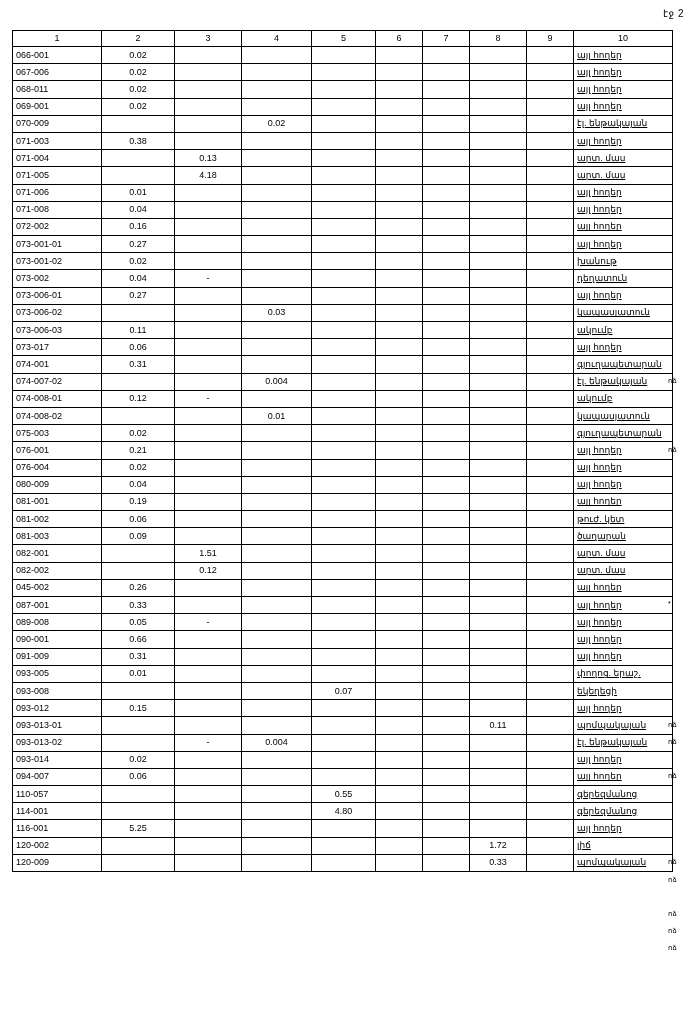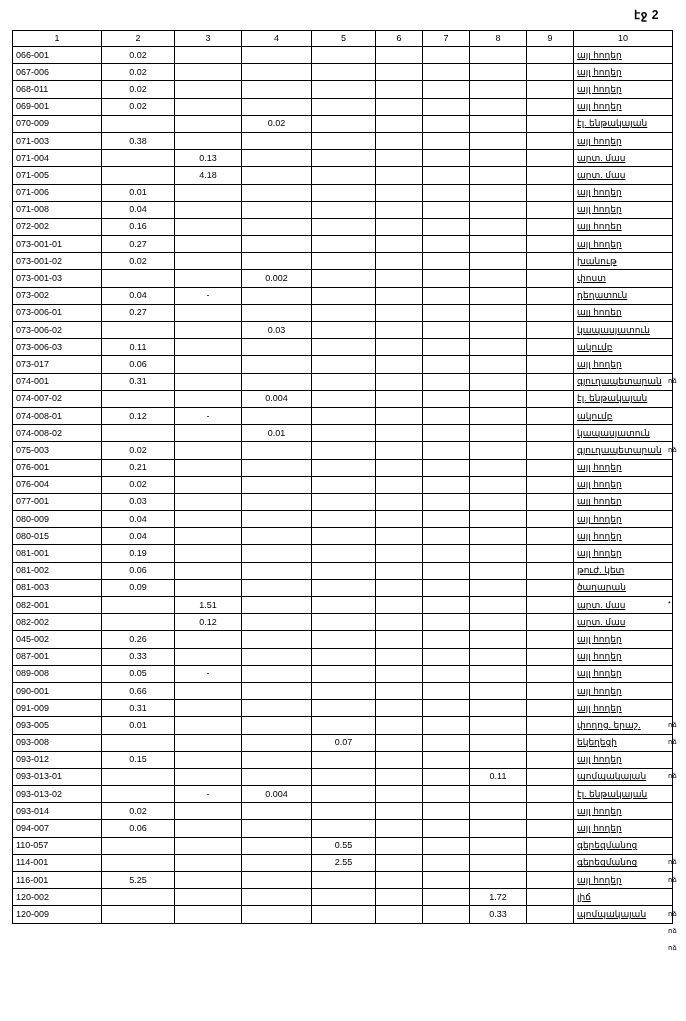--- a/index.html
+++ b/index.html
@@ -18,23 +18,23 @@
   .page {
     position: relative;
     width: 686px;
     height: 1021px;
     box-sizing: border-box;
     padding: 0;
   }
   .page-header {
     position: absolute;
     top: 8px;
-    right: 27px;
-    font-size: 12px;
-    font-weight: bold;
+    right: 2px;
+    font-size: 10px;
+    font-weight: normal;
     letter-spacing: 0.5px;
   }
   table.doc-table {
     position: absolute;
     top: 30px;
     left: 12px;
     width: 660px;
     border-collapse: collapse;
     table-layout: fixed;
     font-size: 9px;
@@ -270,32 +270,20 @@
           <td class="num"></td>
           <td class="num"></td>
           <td class="num"></td>
           <td class="num"></td>
           <td class="num"></td>
           <td class="num"></td>
           <td class="num"></td>
           <td class="note">խանութ</td>
         </tr>
         <tr>
-          <td class="code">073-001-03</td>
-          <td class="num"></td>
-          <td class="num"></td>
-          <td class="num">0.002</td>
-          <td class="num"></td>
-          <td class="num"></td>
-          <td class="num"></td>
-          <td class="num"></td>
-          <td class="num"></td>
-          <td class="note">փոստ</td>
-        </tr>
-        <tr>
           <td class="code">073-002</td>
           <td class="num">0.04</td>
           <td class="num">-</td>
           <td class="num"></td>
           <td class="num"></td>
           <td class="num"></td>
           <td class="num"></td>
           <td class="num"></td>
           <td class="num"></td>
           <td class="note">դեղատուն</td>
@@ -426,45 +414,21 @@
           <td class="num"></td>
           <td class="num"></td>
           <td class="num"></td>
           <td class="num"></td>
           <td class="num"></td>
           <td class="num"></td>
           <td class="num"></td>
           <td class="note">այլ հողեր</td>
         </tr>
         <tr>
-          <td class="code">077-001</td>
-          <td class="num">0.03</td>
-          <td class="num"></td>
-          <td class="num"></td>
-          <td class="num"></td>
-          <td class="num"></td>
-          <td class="num"></td>
-          <td class="num"></td>
-          <td class="num"></td>
-          <td class="note">այլ հողեր</td>
-        </tr>
-        <tr>
           <td class="code">080-009</td>
-          <td class="num">0.04</td>
-          <td class="num"></td>
-          <td class="num"></td>
-          <td class="num"></td>
-          <td class="num"></td>
-          <td class="num"></td>
-          <td class="num"></td>
-          <td class="num"></td>
-          <td class="note">այլ հողեր</td>
-        </tr>
-        <tr>
-          <td class="code">080-015</td>
           <td class="num">0.04</td>
           <td class="num"></td>
           <td class="num"></td>
           <td class="num"></td>
           <td class="num"></td>
           <td class="num"></td>
           <td class="num"></td>
           <td class="num"></td>
           <td class="note">այլ հողեր</td>
         </tr>
@@ -682,21 +646,21 @@
           <td class="num"></td>
           <td class="num"></td>
           <td class="num"></td>
           <td class="note">գերեզմանոց</td>
         </tr>
         <tr>
           <td class="code">114-001</td>
           <td class="num"></td>
           <td class="num"></td>
           <td class="num"></td>
-          <td class="num">2.55</td>
+          <td class="num">4.80</td>
           <td class="num"></td>
           <td class="num"></td>
           <td class="num"></td>
           <td class="num"></td>
           <td class="note">գերեզմանոց</td>
         </tr>
         <tr>
           <td class="code">116-001</td>
           <td class="num">5.25</td>
           <td class="num"></td>

